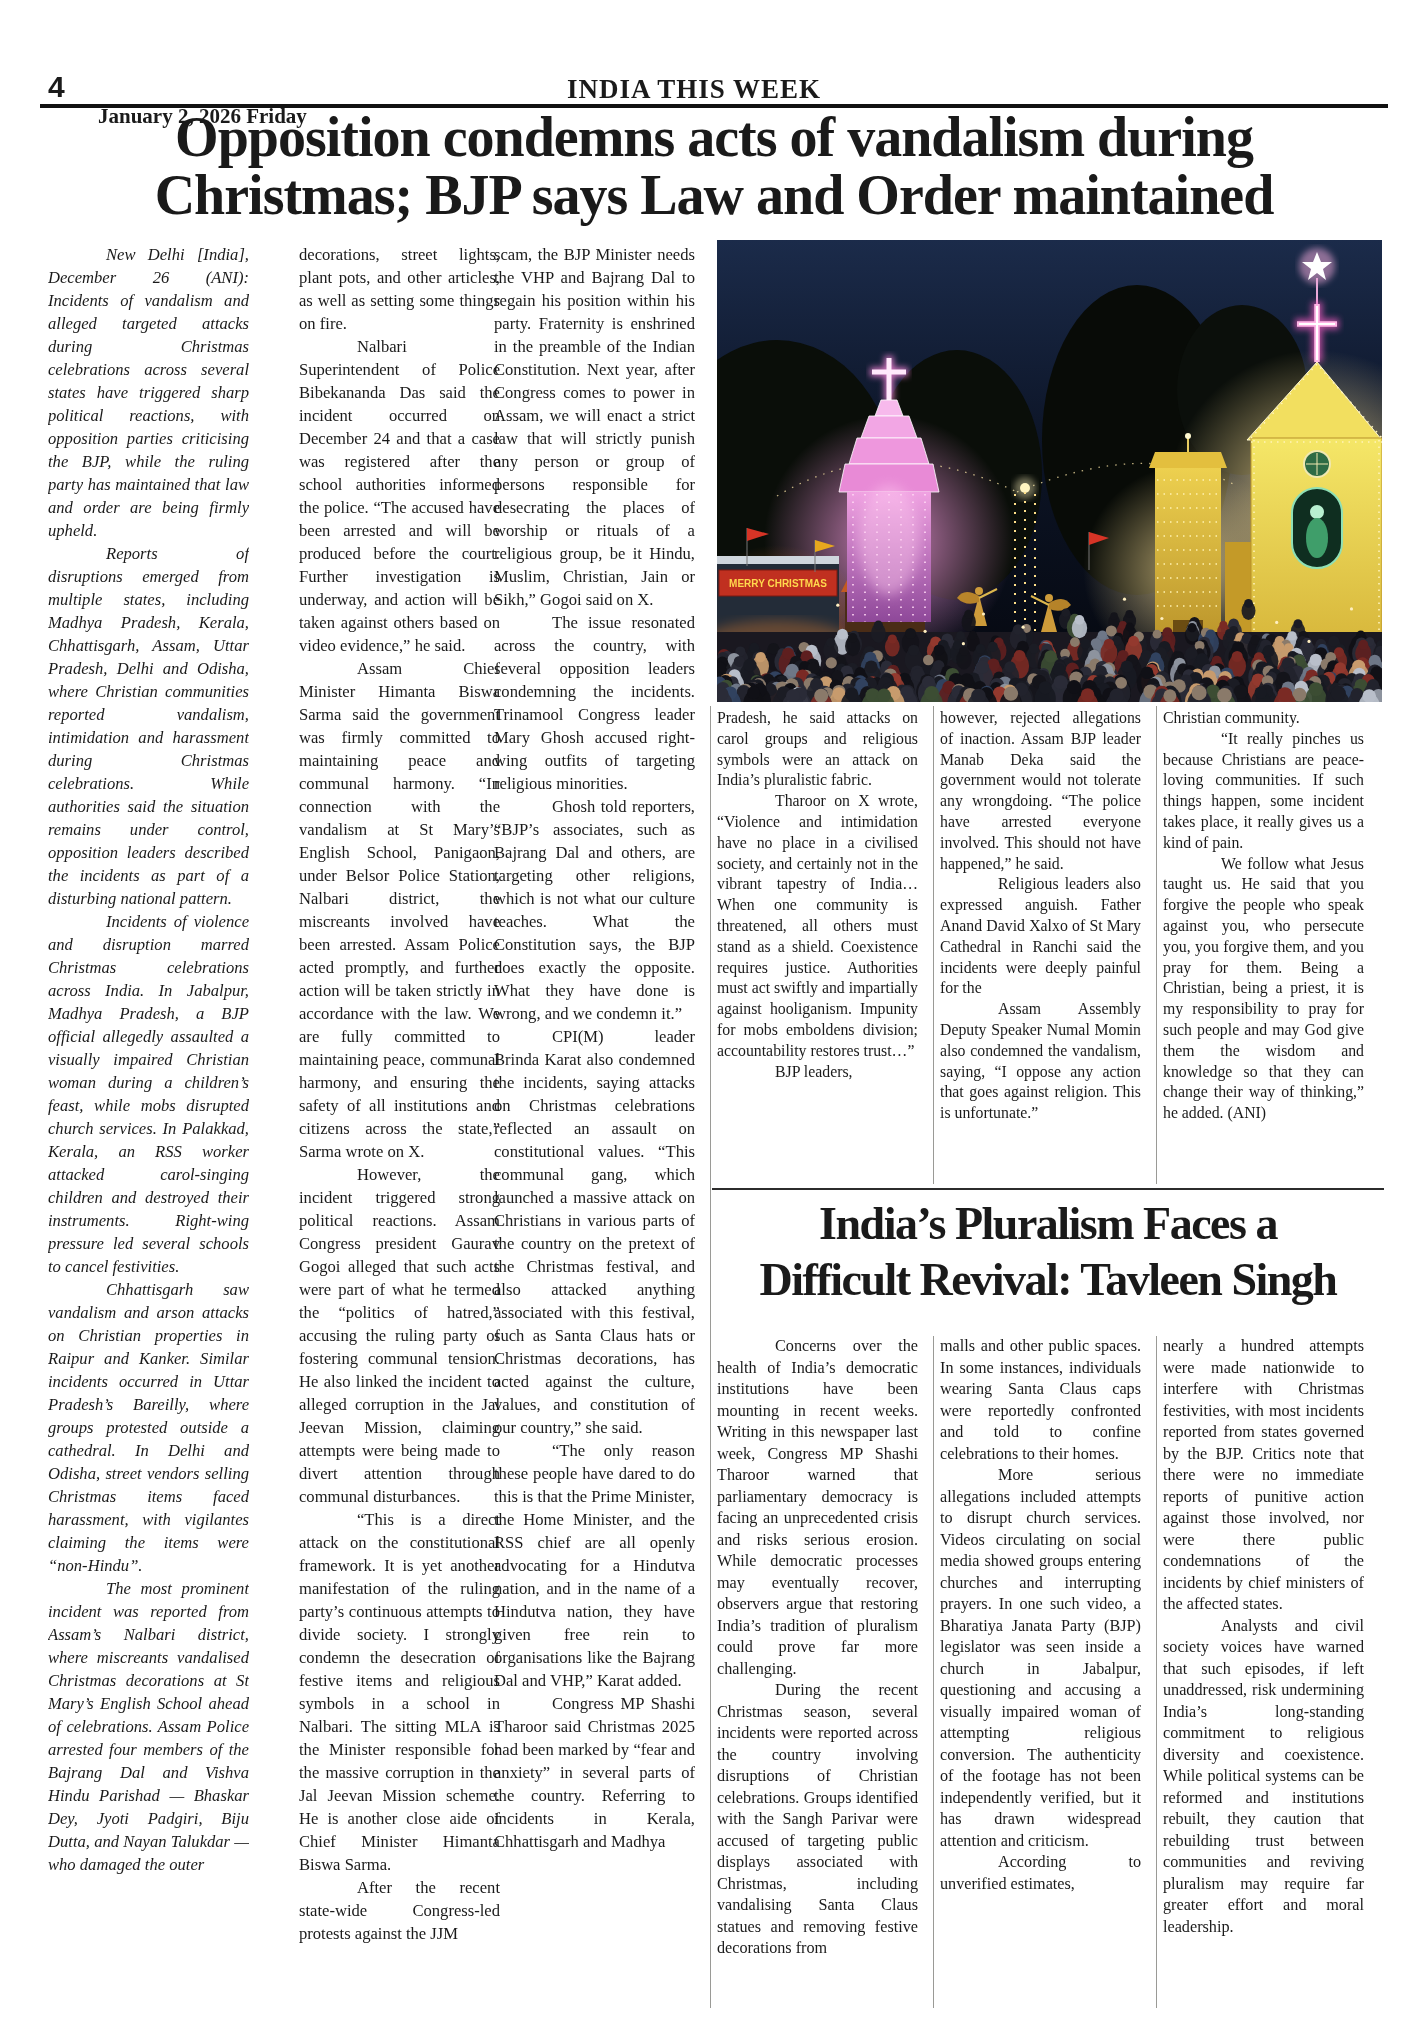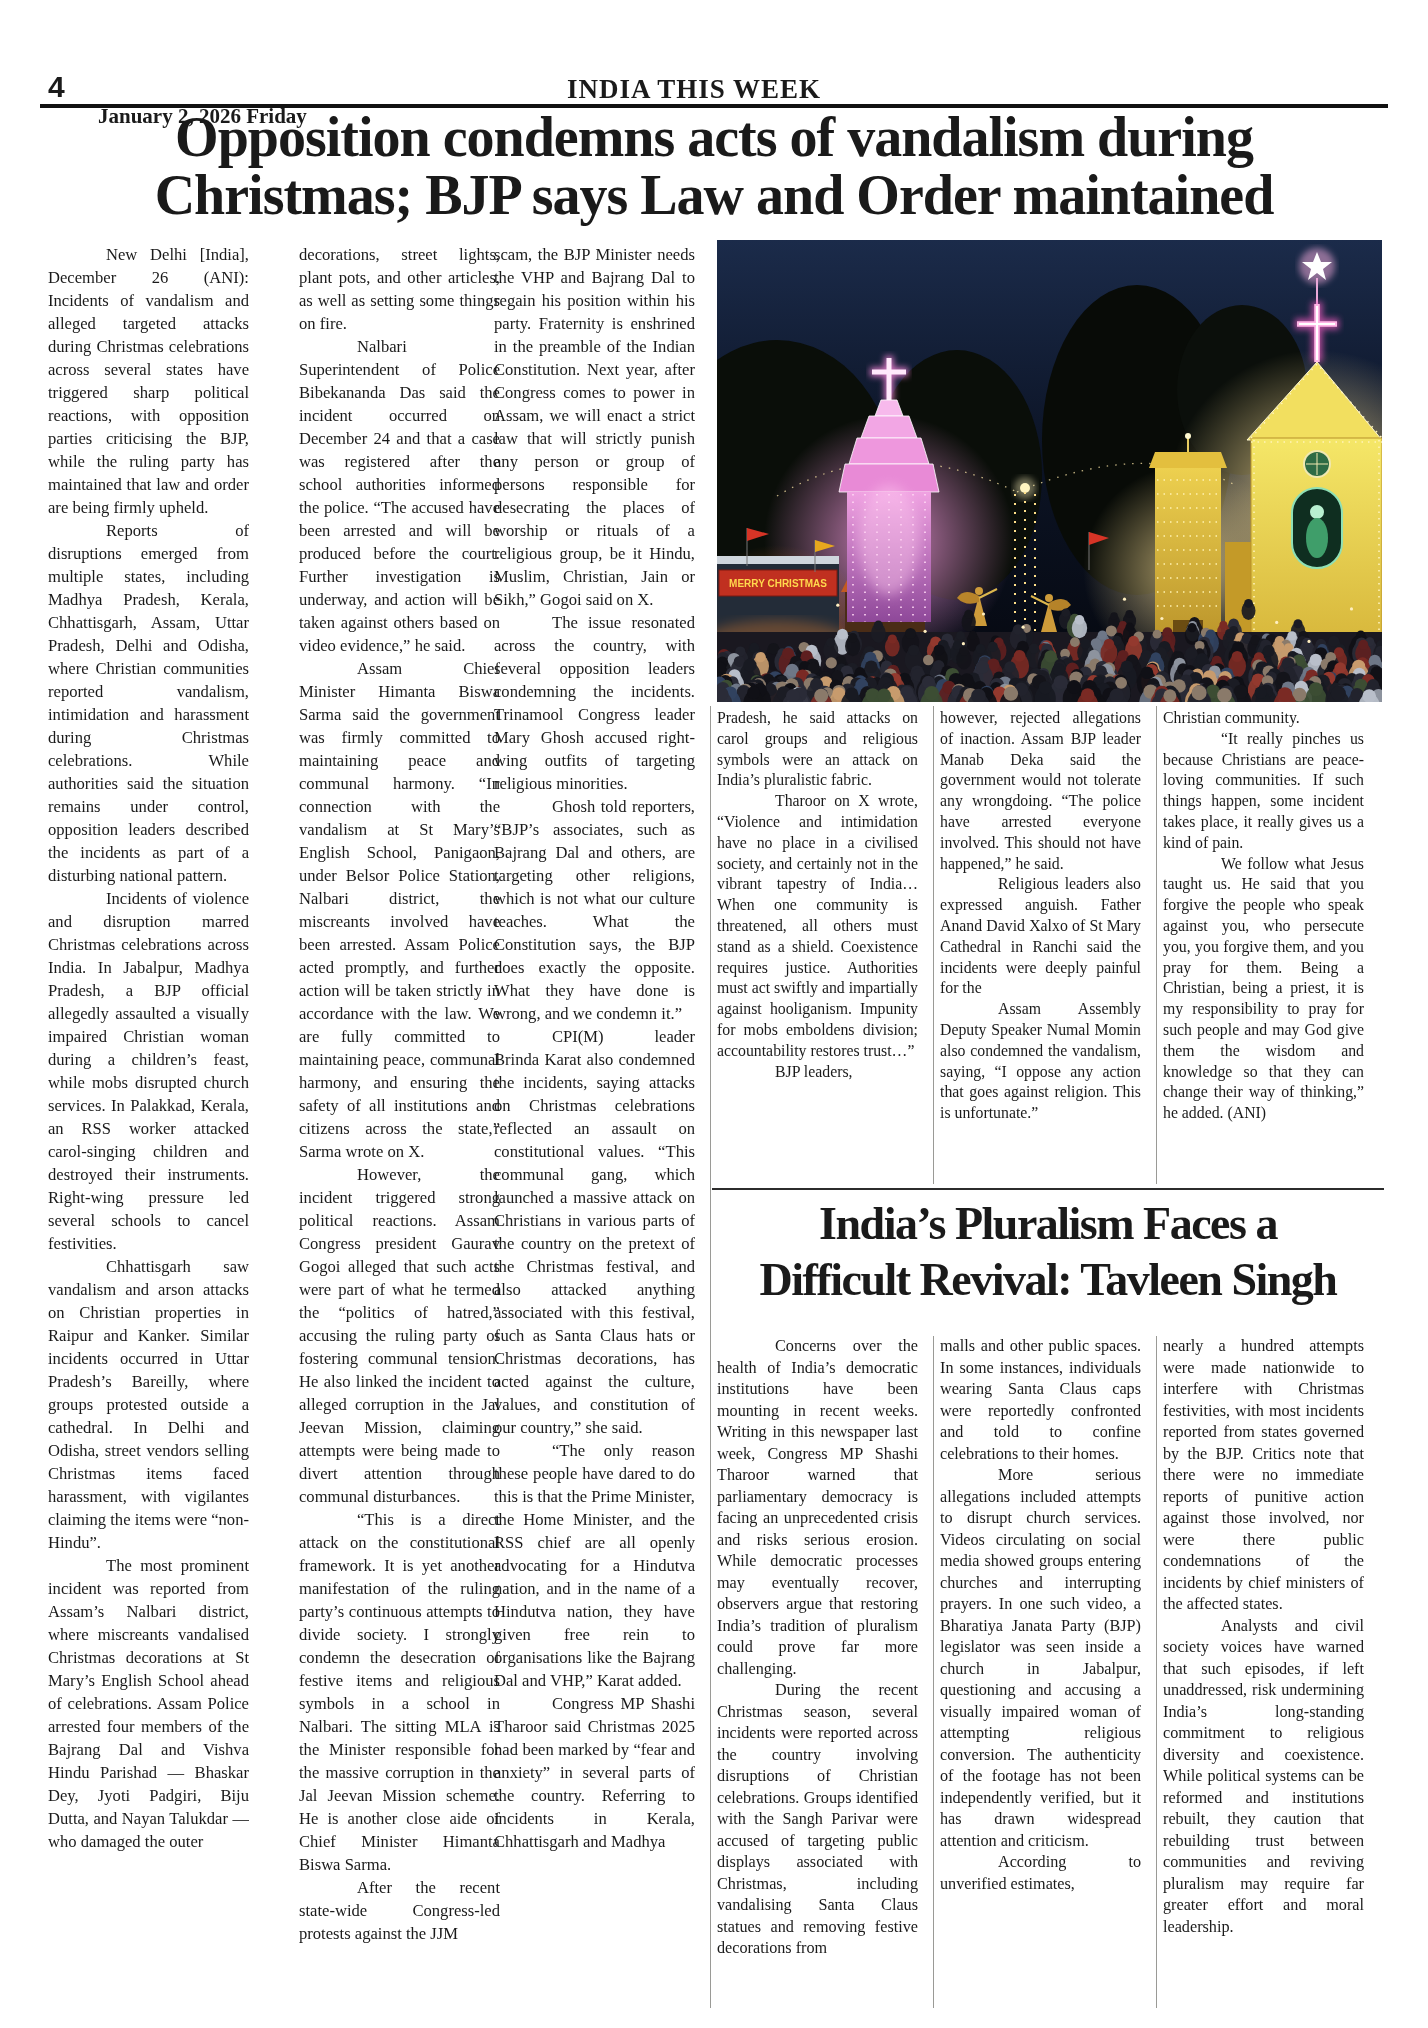--- a/index.html
+++ b/index.html
@@ -15,21 +15,21 @@
   
   .headline1{position:absolute;left:40px;top:108px;width:1348px;text-align:center;
              font-weight:bold;font-size:56px;line-height:58px;letter-spacing:-1px;}
   
   .col{position:absolute;width:201px;text-align:justify;overflow:hidden;}
   .col p{margin:0;text-indent:58px;}
   .col p.cont{text-indent:0;}
   .colA1{top:243px;height:1756px;font-size:16.6px;line-height:23px;}
   .colA1b{top:708px;height:476px;font-size:15.8px;line-height:20.8px;font-family:Liberation Serif, serif;}
   .colA2{top:1336px;height:672px;font-size:16.2px;line-height:21.5px;}
-  .c1{left:48px;} .c2{left:271px;margin-left:28px;} .c3{left:494px;}
+  .c1{left:48px;font-style:italic;} .c2{left:271px;margin-left:28px;} .c3{left:494px;}
   .c4{left:717px;} .c5{left:940px;} .c6{left:1163px;}
   
   .vrule{position:absolute;width:1px;background:#9a9a96;}
   .hrule-mid{position:absolute;left:712px;top:1188px;width:672px;height:2px;background:#2c2c2c;}
   
   .photo{position:absolute;left:717px;top:240px;width:622px;height:462px;background:#05070d;}
   .photo svg{display:block;}
   
   .headline2{position:absolute;left:712px;top:1196px;width:672px;text-align:center;
              font-weight:bold;font-size:46px;line-height:56px;letter-spacing:-1.5px;}

